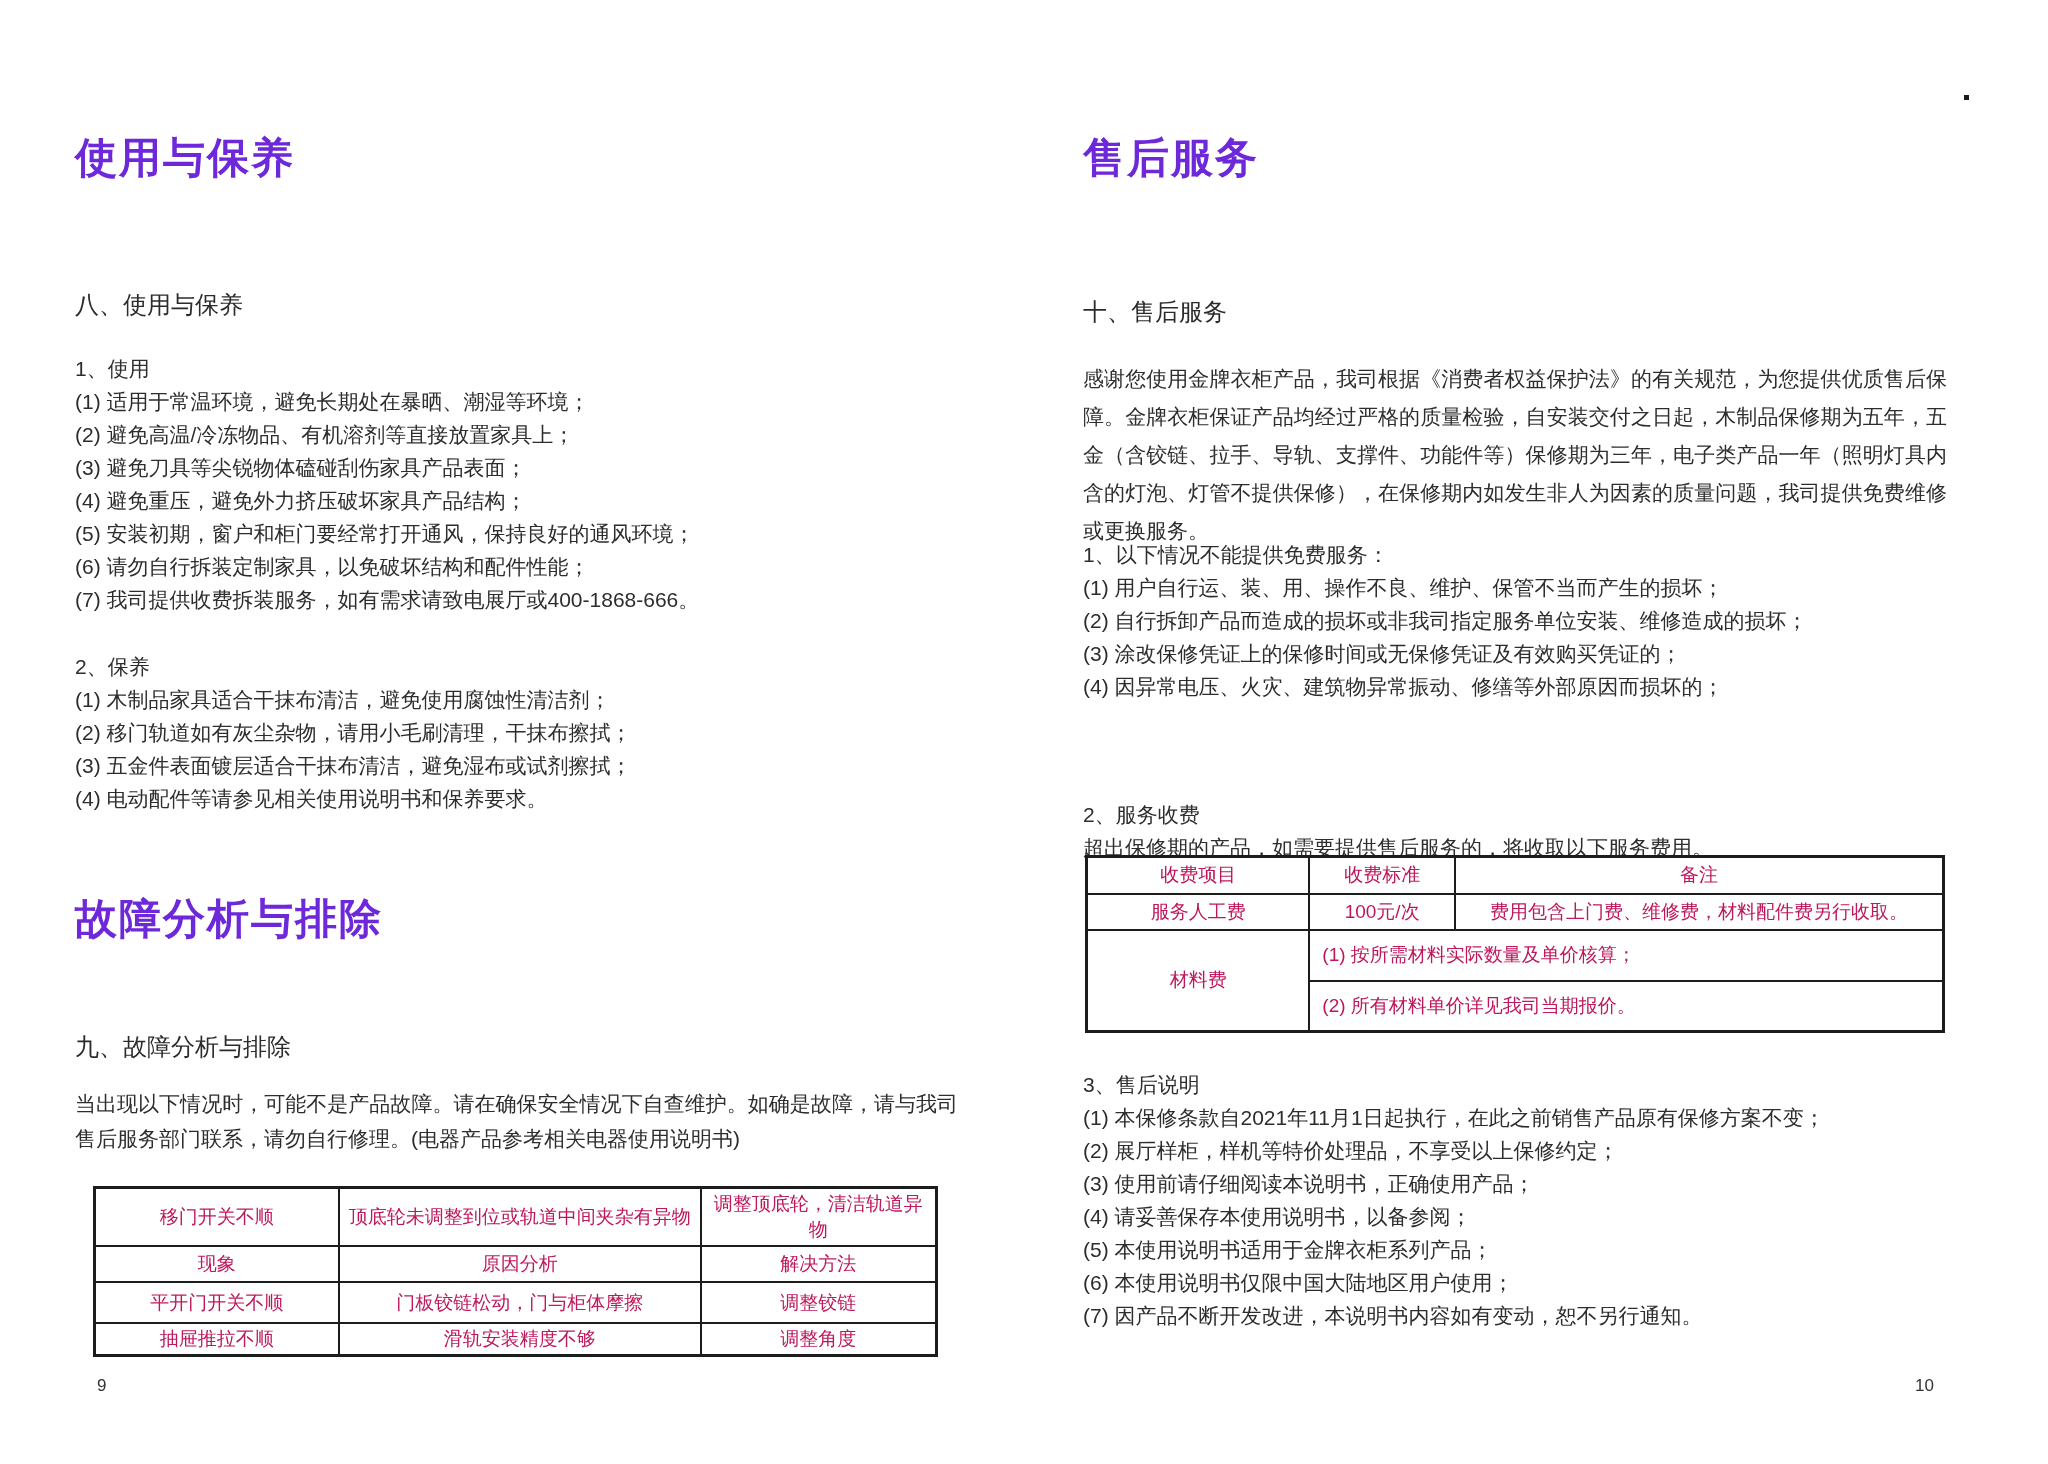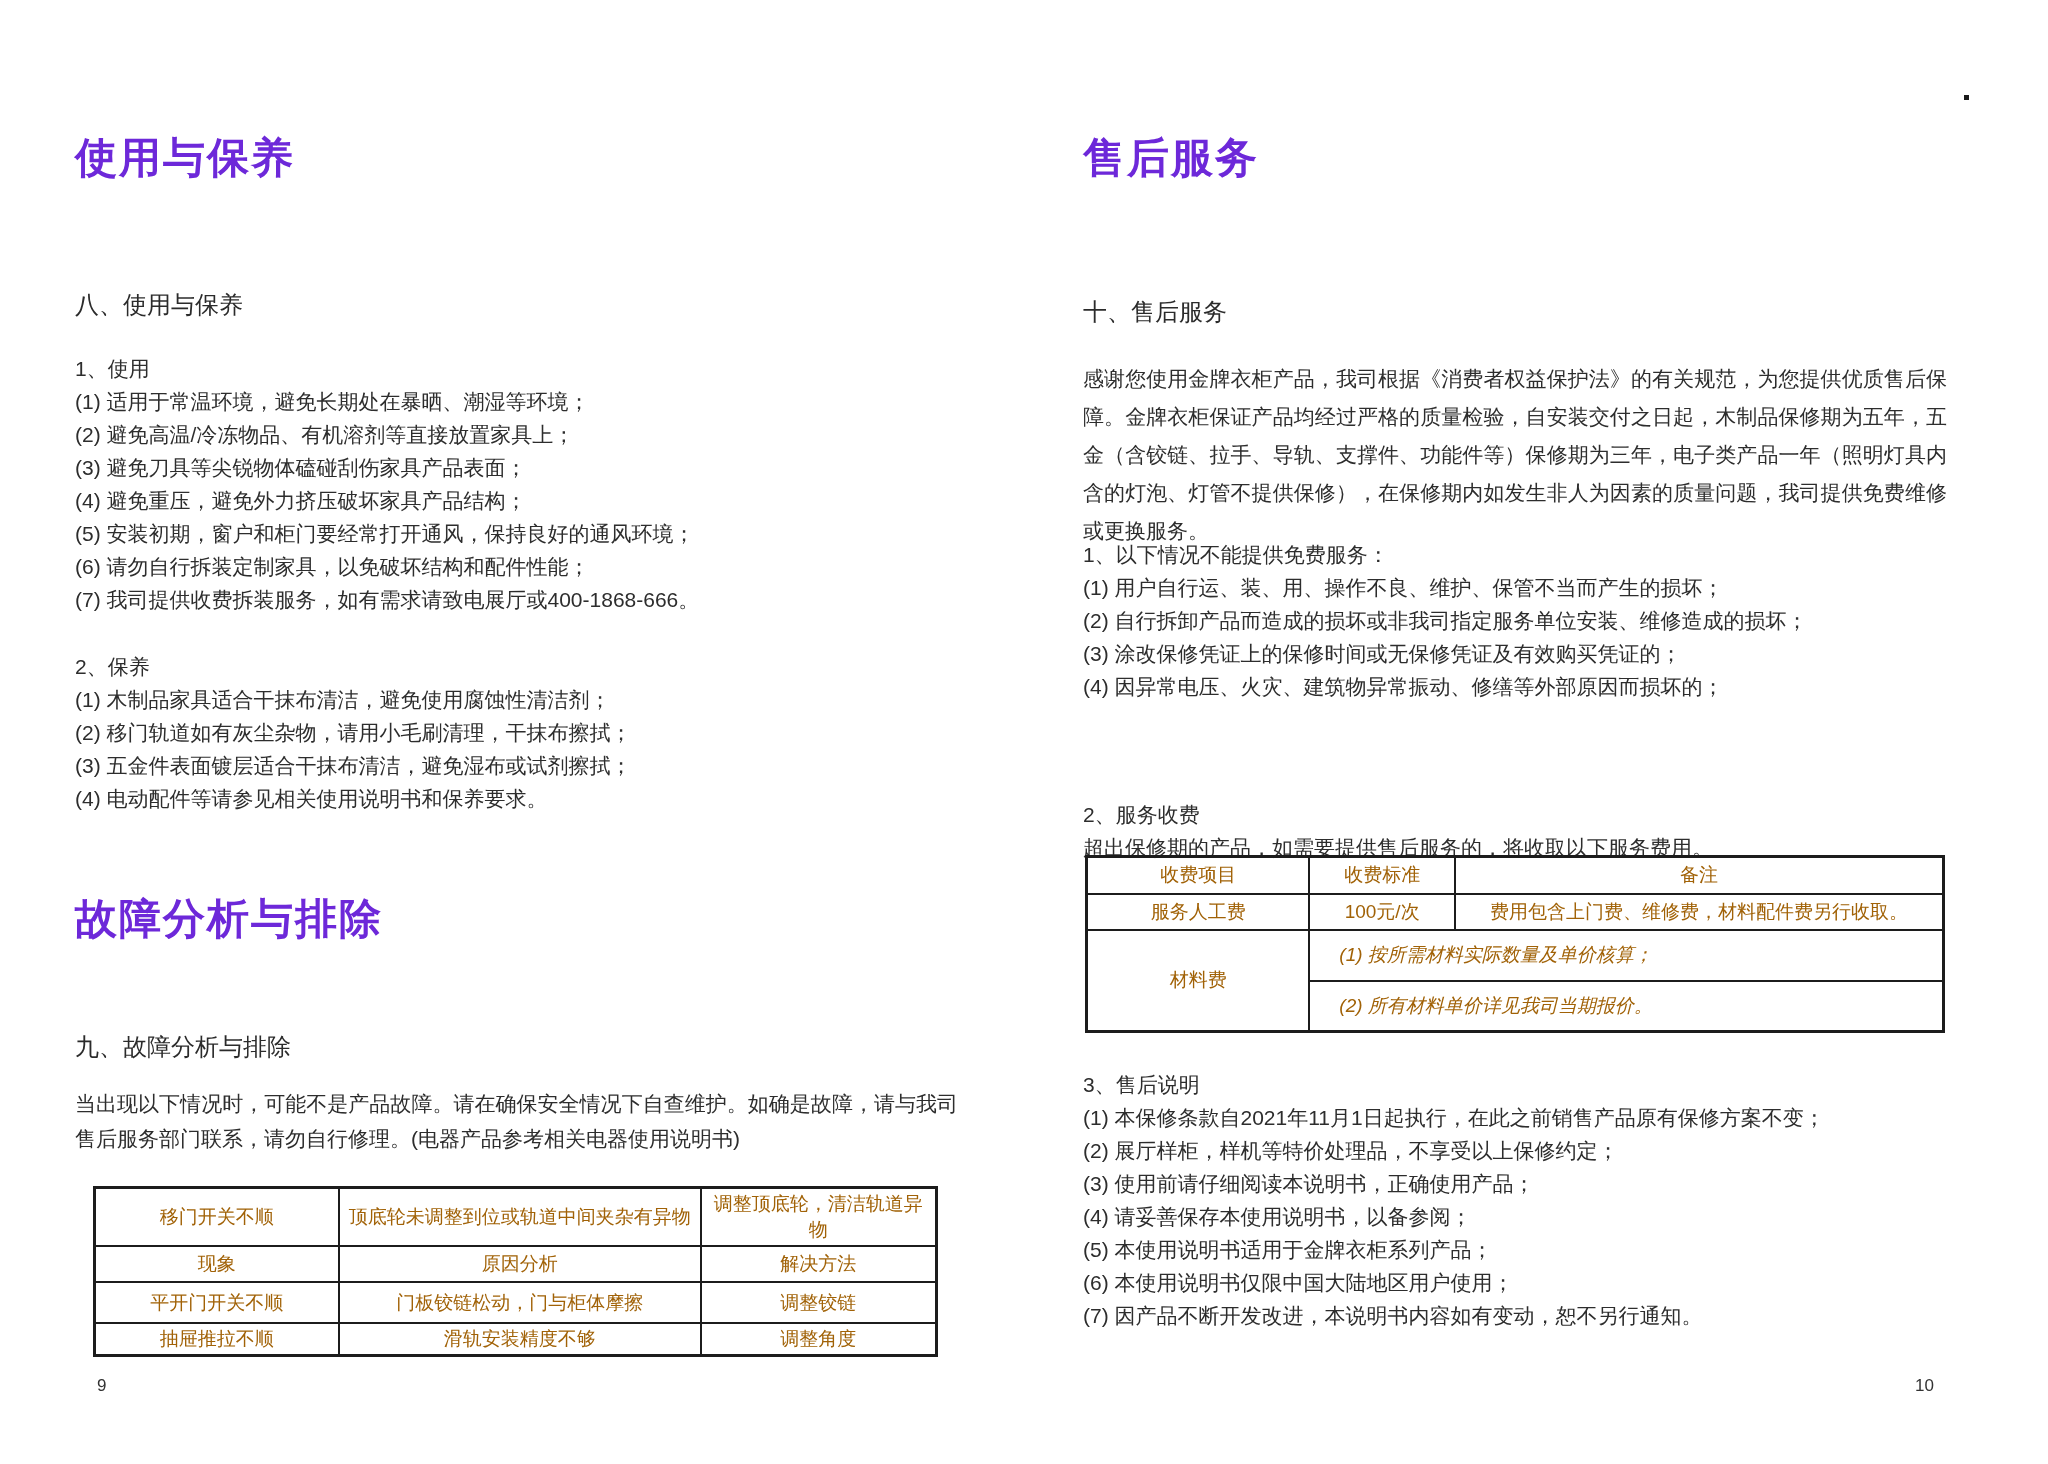--- a/index.html
+++ b/index.html
@@ -33,28 +33,28 @@
     position:absolute;left:0;right:0;margin:0;
     font-size:21px;font-weight:500;color:#2d2d2d;
     text-align:justify;text-justify:inter-ideograph;
   }
   .intro-left{line-height:35px;}
   .intro-right{line-height:38px;}
 
   table.doc-table{
     position:absolute;border-collapse:collapse;table-layout:fixed;
     border:3px solid #1c1c1c;
-    font-size:19px;font-weight:500;color:#a16207;
+    font-size:19px;font-weight:500;color:#be185d;
   }
   table.doc-table th,table.doc-table td{
     border:2px solid #1c1c1c;
     text-align:center;vertical-align:middle;
     padding:2px 6px;font-weight:500;
   }
-  table.doc-table td.cell-left{text-align:left;padding-left:29px;font-style:italic;}
+  table.doc-table td.cell-left{text-align:left;padding-left:12px;}
 
   .page-number{
     position:absolute;font-size:17px;font-weight:500;color:#333333;
   }
   .corner-dot{
     position:absolute;left:1964px;top:95px;width:5px;height:5px;background:#1a1a1a;
   }
 </style>
 </head>
 <body>

